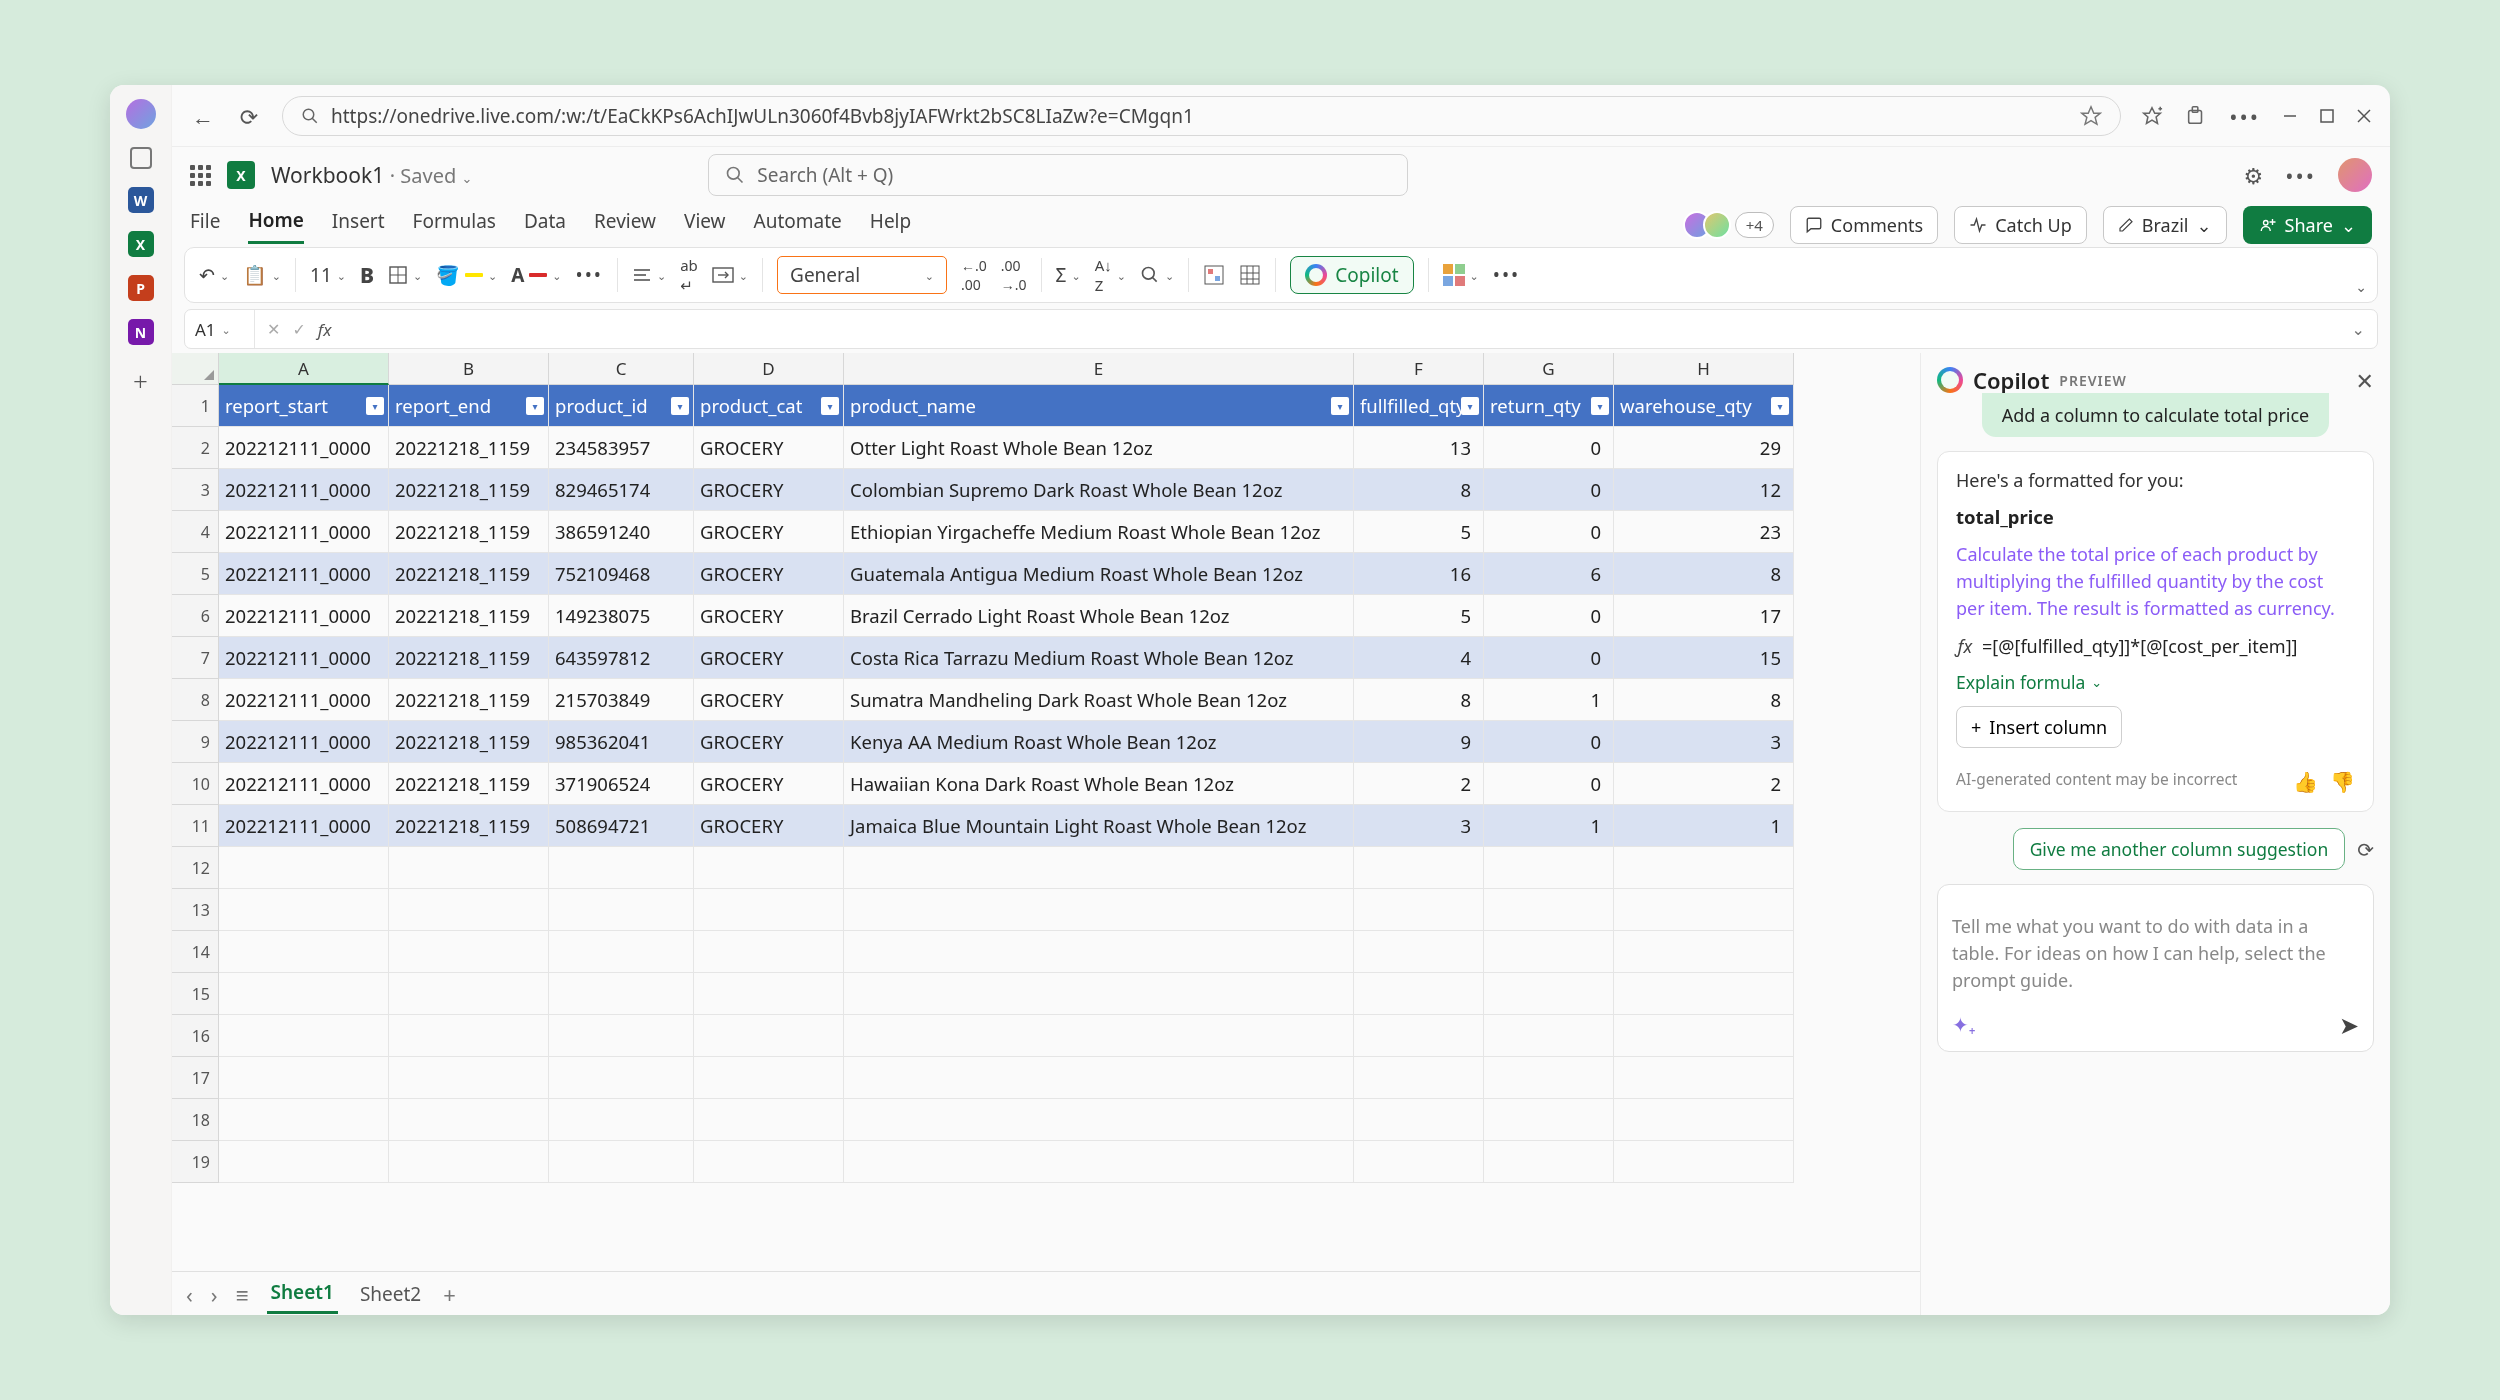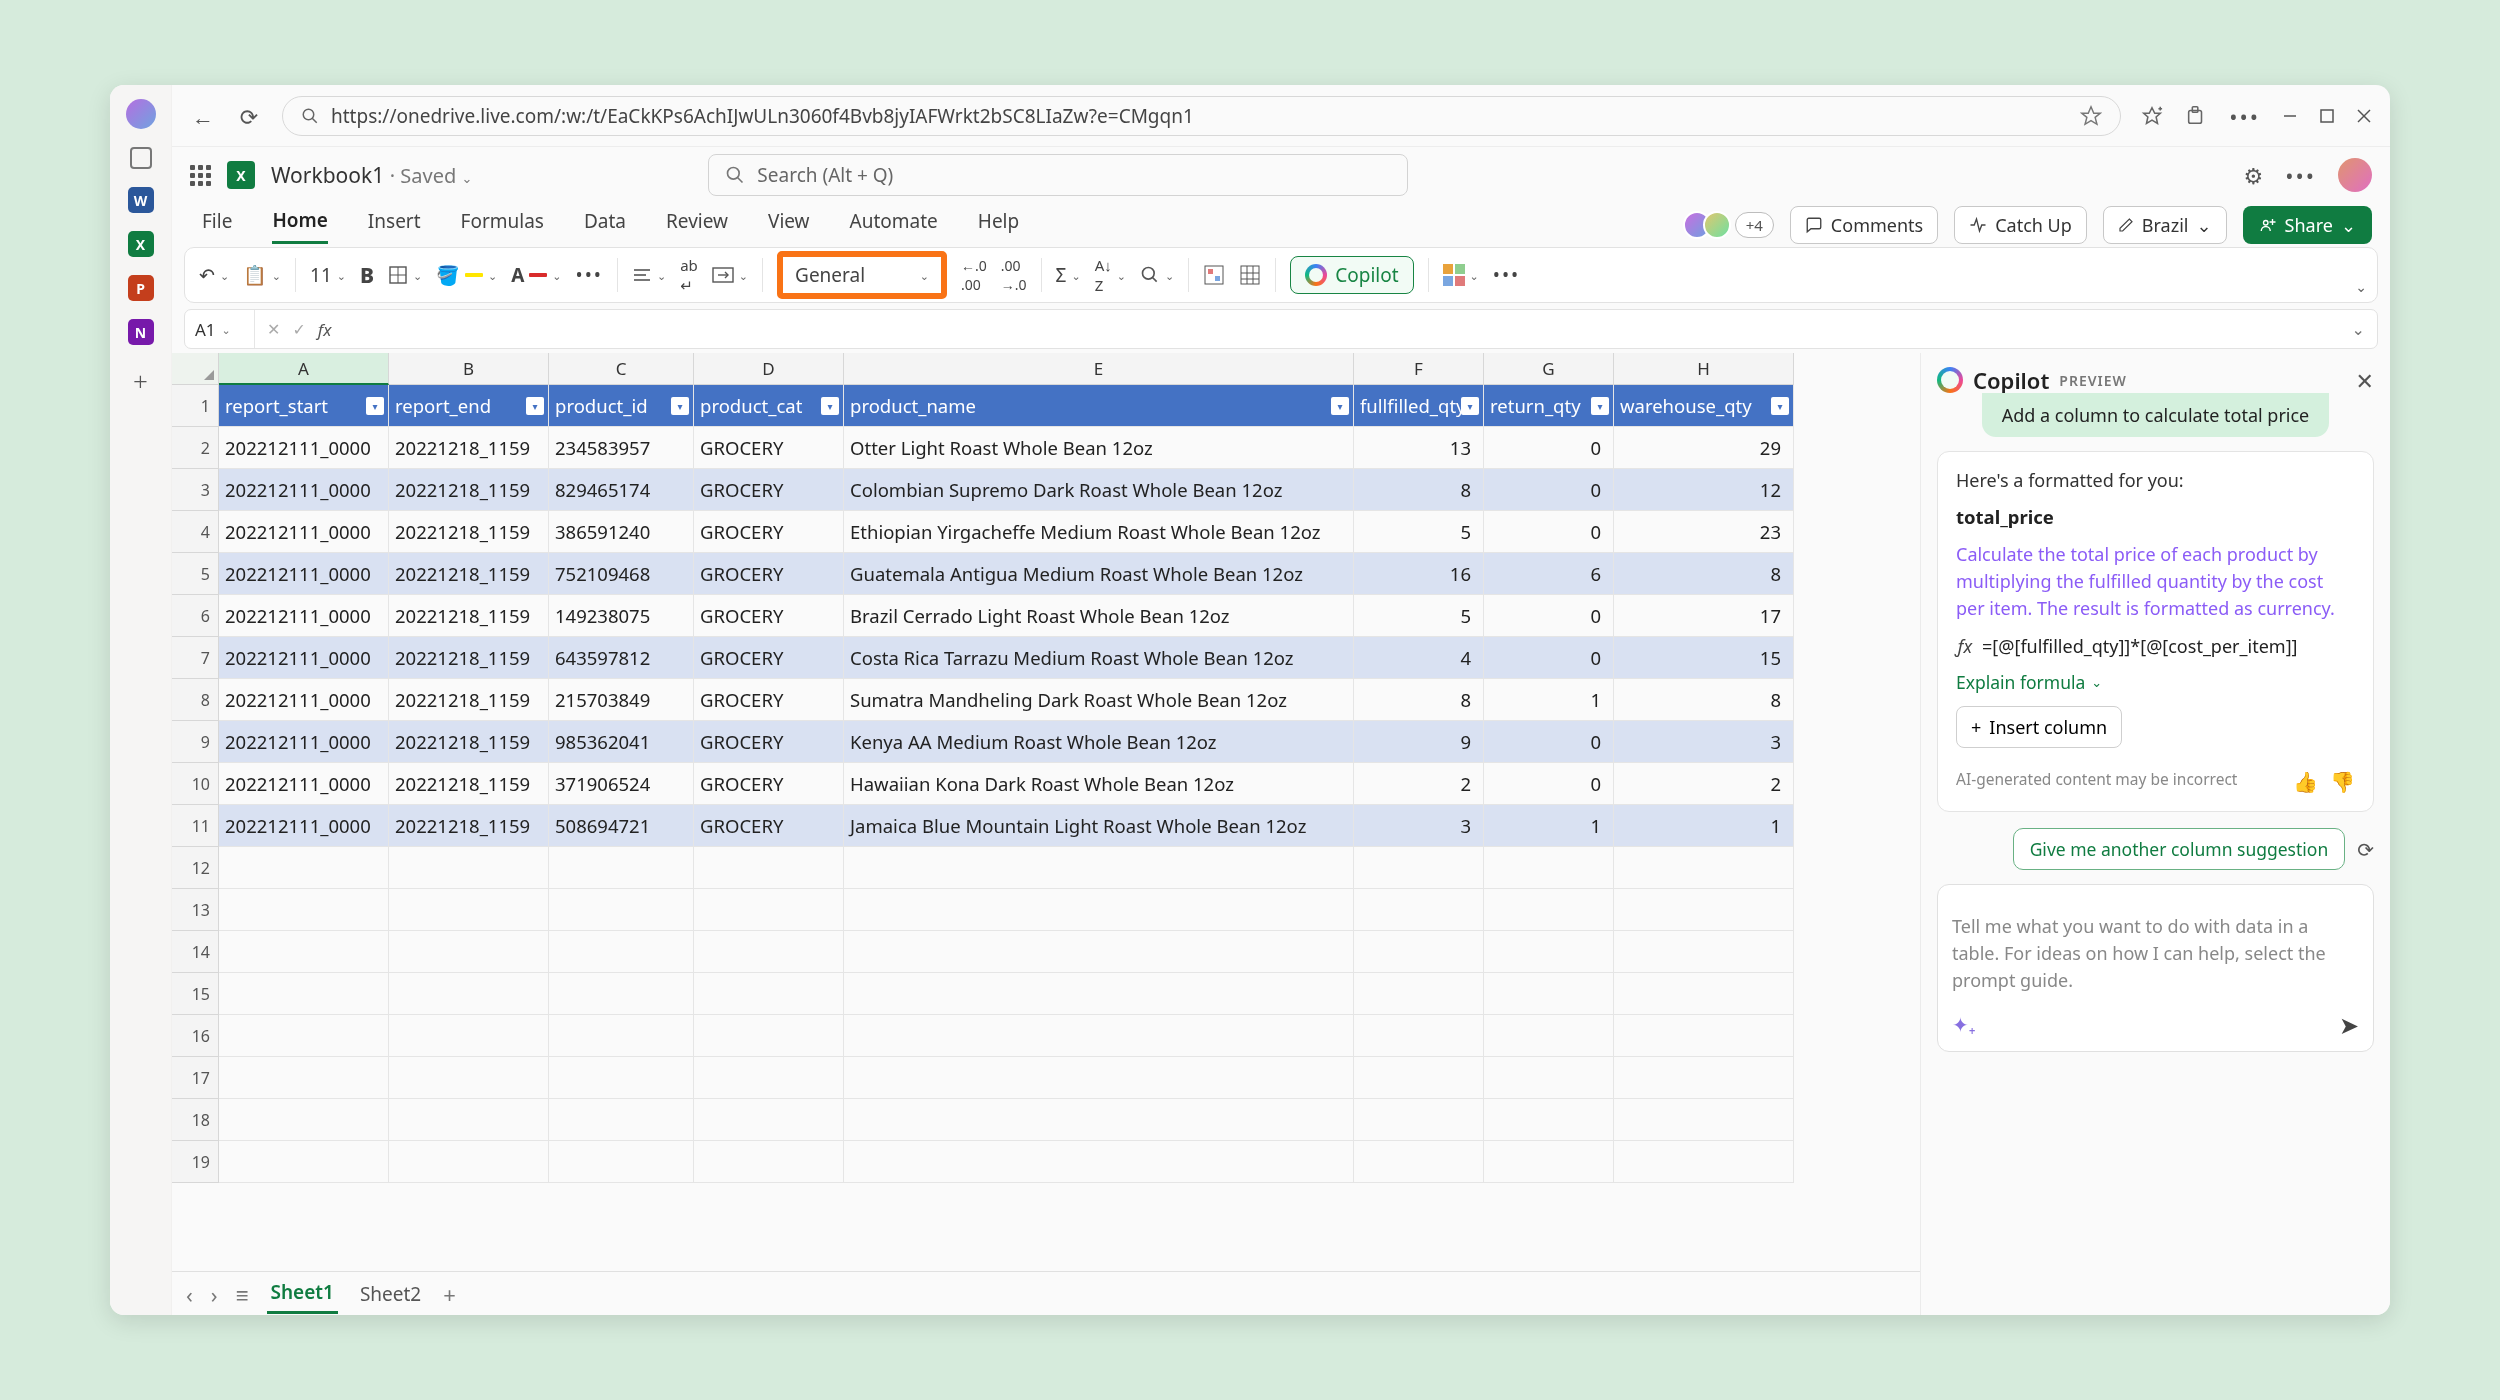--- a/index.html
+++ b/index.html
@@ -25,21 +25,21 @@
   .excel-logo{ width:28px;height:28px;background:#107c41;border-radius:4px;color:#fff;display:flex;align-items:center;justify-content:center;font-weight:700;font-size:14px;}
   .doc-title{ font-size:21px; color:#333;}
   .doc-title .saved{color:#777;font-size:20px;}
   .search-box{ margin-left:220px; width:700px; height:42px; border:1px solid #d3d3d3; border-radius:8px; display:flex;align-items:center;padding:0 16px; color:#666; gap:12px;font-size:19px;}
   .title-right{ margin-left:auto; display:flex;gap:22px;align-items:center;}
   .gear{font-size:22px;color:#555;}
   .more-dots{font-size:22px;color:#555;letter-spacing:2px;}
   .avatar-sm{width:34px;height:34px;border-radius:50%;background:linear-gradient(135deg,#e0956f,#e06fc1);}
   
   .ribbon-tabs{ height:44px; display:flex; align-items:center; padding:0 18px; gap:28px; font-size:19px; color:#444;}
-  .ribbon-tabs .tab{cursor:pointer;padding-bottom:8px;margin-left:12px;}
+  .ribbon-tabs .tab{cursor:pointer;padding-bottom:8px;}
   .ribbon-tabs .tab.active{ color:#222; font-weight:600; border-bottom:3px solid #107c41;}
   .rt-right{margin-left:auto;display:flex;align-items:center;gap:16px;}
   .presence{display:flex;align-items:center;}
   .p-av{width:28px;height:28px;border-radius:50%;border:2px solid #fff;margin-left:-8px;}
   .p-av.a{background:linear-gradient(135deg,#c96fe0,#6f9fe0);} .p-av.b{background:linear-gradient(135deg,#e0c76f,#6fe0a1);} 
   .p-more{border:1.5px solid #bdbdbd;border-radius:14px;padding:2px 10px;font-size:15px;color:#555;margin-left:4px;background:#fff;}
   .pill-btn{border:1.5px solid #c8c8c8;border-radius:8px;padding:6px 14px;display:flex;align-items:center;gap:8px;color:#333;font-size:18px;background:#fff;cursor:pointer;}
   .share-btn{background:#107c41;color:#fff;border-radius:8px;padding:7px 16px;display:flex;align-items:center;gap:8px;font-size:18px;cursor:pointer;}
   
   .ribbon-tools{ height:56px;margin:0 12px; border:1px solid #e2e2e2; border-radius:10px; background:#fff; display:flex;align-items:center;padding:0 14px; gap:14px;position:relative;}
@@ -301,21 +301,21 @@
         </div>
       <div class="tool">
           <svg width="22" height="16">
             <rect x="1" y="1" width="20" height="14" fill="none" stroke="#555" stroke-width="1.4"></rect>
             <line x1="6" y1="8" x2="16" y2="8" stroke="#555" stroke-width="1.4"></line>
             <polyline points="13 5 16 8 13 11" fill="none" stroke="#555" stroke-width="1.4"></polyline>
           </svg>
           <span class="chev">⌄</span>
         </div>
       <div class="rt-sep"></div>
-      <div class="tool" style="border:6px solid #f97316;border-radius:5px;padding:5px 12px;width:170px;justify-content:space-between">
+      <div class="tool" style="border:1px solid #f97316;border-radius:5px;padding:5px 12px;width:170px;justify-content:space-between">
           <span>General</span>
           <span class="chev">⌄</span>
         </div>
       <div class="tool">
           <span style="font-size:14px">←.0<br>.00</span>
         </div>
       <div class="tool">
           <span style="font-size:14px">.00<br>→.0</span>
         </div>
       <div class="rt-sep"></div>

